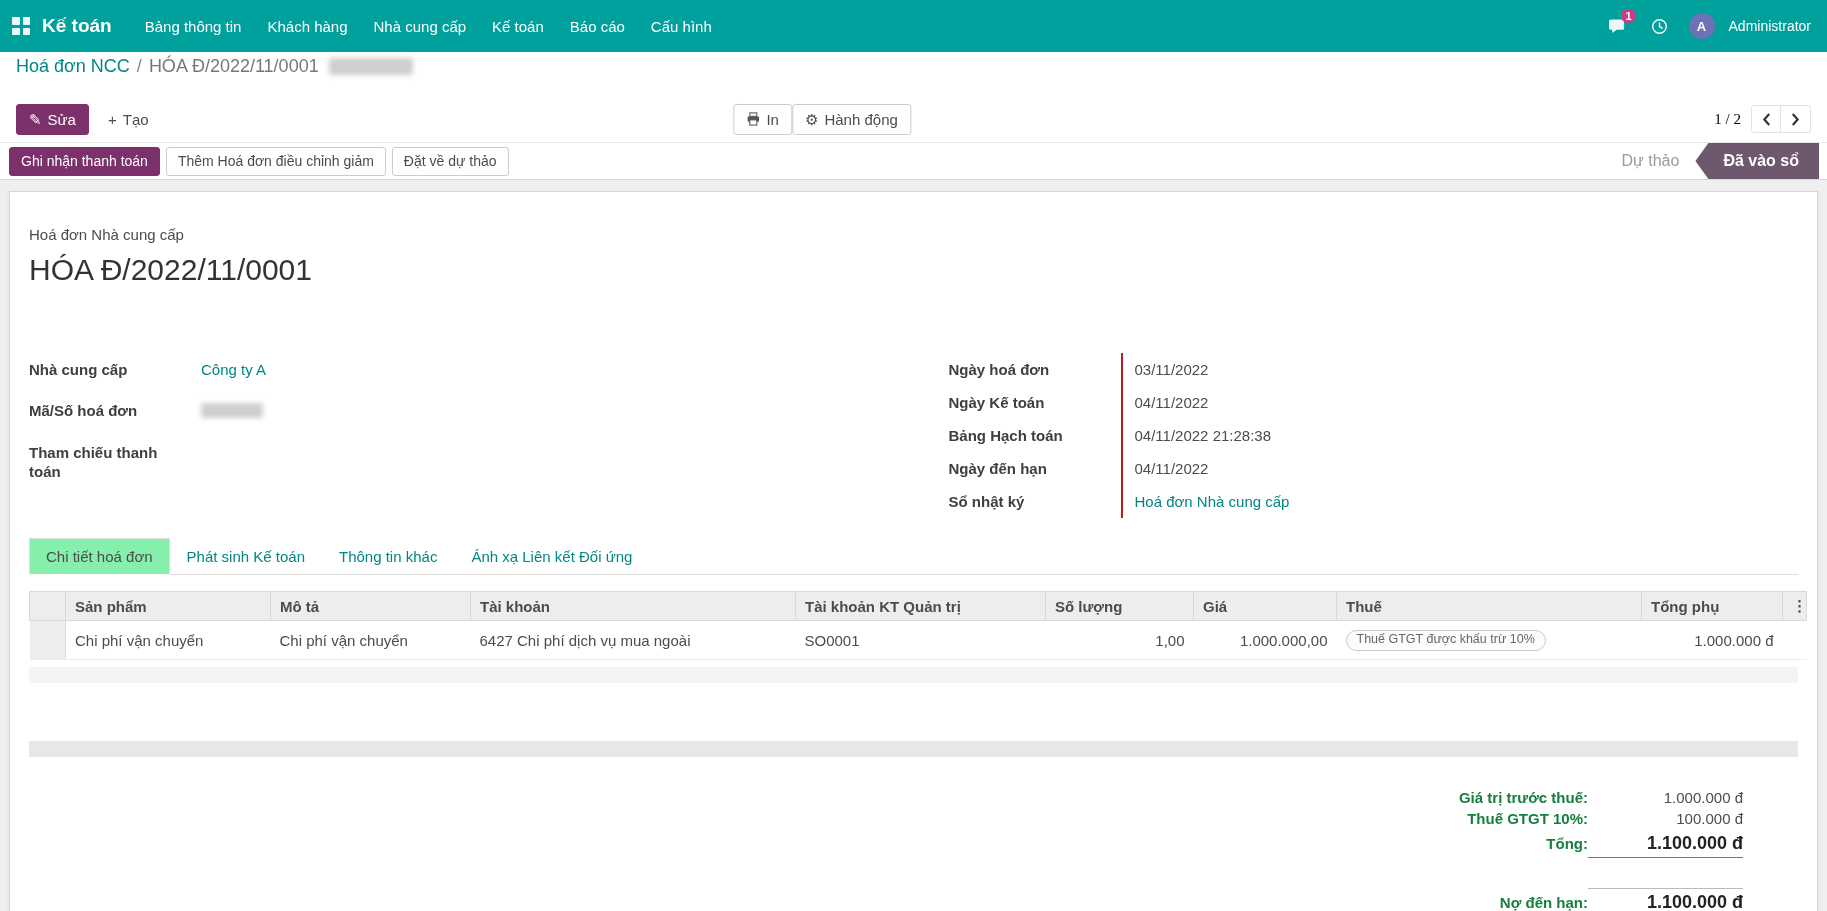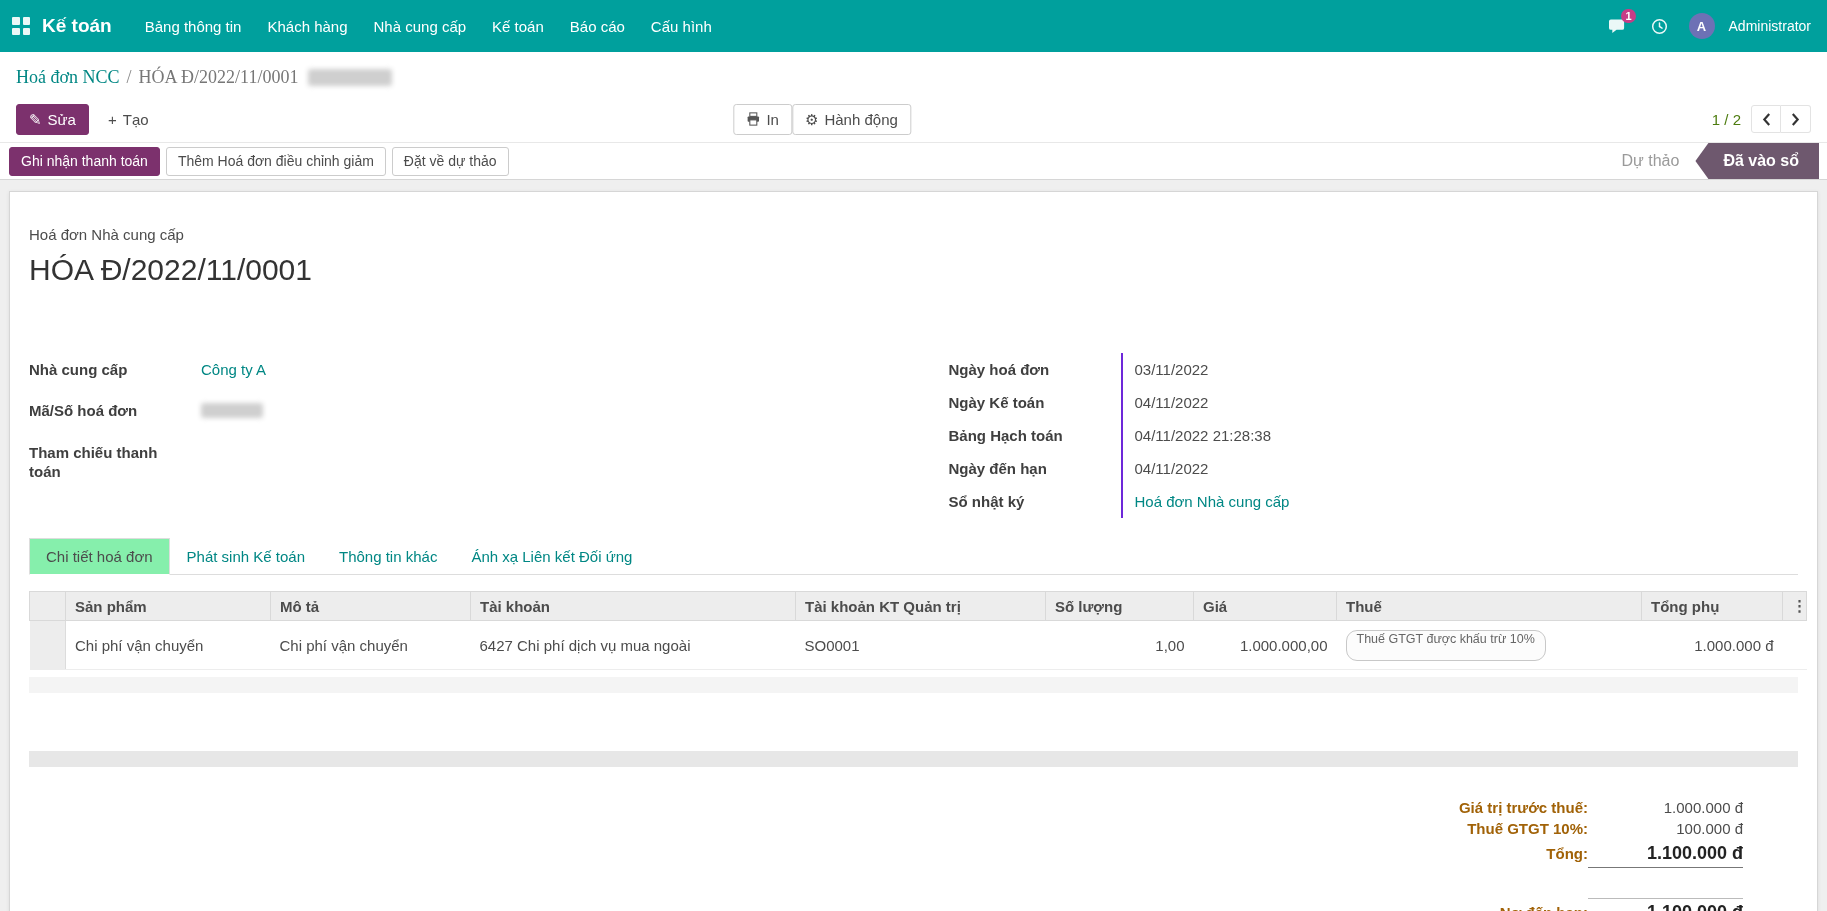--- a/index.html
+++ b/index.html
@@ -16,41 +16,41 @@
   .menu-item { font-size:15px; padding:10px 13px; cursor:pointer; white-space:nowrap; }
   .systray { margin-left:auto; display:flex; align-items:center; gap:6px; }
   .tray-btn { position:relative; padding:5px 9px; cursor:pointer; display:flex; align-items:center; }
   .badge { position:absolute; top:-4px; right:0; background:#c73d87; color:#fff;
     font-size:11px; font-weight:700; border-radius:8px; padding:0 4px; line-height:14px; }
   .avatar { width:26px; height:26px; border-radius:50%; background:#6d71b5; color:#fff;
     font-size:13px; font-weight:700; display:flex; align-items:center; justify-content:center; margin-left:6px; }
   .username { font-size:14px; margin:0 2px 0 8px; cursor:pointer; }
 
   
-  .breadcrumb-bar { background:#fff; height:48px; padding:15px 16px 0;font-family:Liberation Serif, serif; }
+  .breadcrumb-bar { background:#fff; height:48px; padding:4px 16px 0; }
   .breadcrumb { font-size:18px; }
   .crumb-link { color:#008784; cursor:pointer; }
   .crumb-sep { color:#888; margin:0 7px; }
   .crumb-current { color:#777; }
   .redact { display:inline-block; background:#cfcfcf; filter:blur(2.5px); border-radius:3px; }
   .redact.bc { width:84px; height:17px; margin-left:10px; vertical-align:-3px; }
   .redact.field { width:62px; height:15px; vertical-align:-2px; }
 
   
   .control-bar { background:#fff; height:42px; padding:4px 16px 8px; display:flex;
     align-items:center; position:relative; }
   .btn { font-size:15px; padding:5px 12px; border:1px solid #ccc; background:#fff;
     color:#4c4c4c; border-radius:3px; cursor:pointer; display:inline-flex;
     align-items:center; gap:6px; line-height:19px; white-space:nowrap; }
   .btn-primary { background:#7c316d; border-color:#7c316d; color:#fff; }
   .btn-flat { border-color:transparent; background:transparent; }
   .left-controls { display:flex; gap:6px; }
   .center-controls { position:absolute; left:45%; transform:translateX(-50%); display:flex; gap:0; }
   .right-controls { margin-left:auto; display:flex; align-items:center; gap:10px; }
-  .pager-text { font-size:15px; color:#4d7c0f; cursor:pointer; }
+  .pager-text { font-size:15px; color:#000000; cursor:pointer;font-family:Liberation Serif, serif; }
   .pager-btns { display:flex; }
   .pager-btn { width:30px; height:28px; display:flex; align-items:center; justify-content:center;
     cursor:pointer; border:1px solid #e3e3e3; background:#fff; }
   .pager-btn:first-child { border-radius:3px 0 0 3px; }
   .pager-btn:last-child { border-radius:0 3px 3px 0; border-left:none; }
 
   
   .statusbar { background:#fff; border-top:1px solid #e8e8e8; border-bottom:1px solid #d6d6d6;
     height:38px; display:flex; align-items:center; padding:0 8px 0 9px; }
   .statusbar .btn { font-size:14px; padding:4px 11px; margin-right:6px; }
@@ -66,21 +66,21 @@
     height:790px; padding:34px 19px 0; }
   .type-label { font-size:15px; color:#4c4c4c; }
   .doc-title { font-size:30px; font-weight:500; color:#333; margin-top:10px; }
 
   .form-grid { display:grid; grid-template-columns:1fr 1fr; column-gap:70px; margin-top:66px; }
   .fgroup { display:table; width:100%; }
   .frow { display:table-row; }
   .flabel { display:table-cell; width:172px; font-weight:700; color:#3f3f3f; font-size:15px;
     padding:7px 12px 7px 0; vertical-align:top; line-height:19px; }
   .fvalue { display:table-cell; font-size:15px; color:#4c4c4c; padding:7px 0; line-height:19px; }
-  .fgroup.right .fvalue { border-left:2px solid #6d28d9; padding-left:12px; }
+  .fgroup.right .fvalue { border-left:2px solid #b91c1c; padding-left:12px; }
   .fvalue .link { color:#008784; cursor:pointer; }
 
   
   .tabs { display:flex; border-bottom:1px solid #ddd; margin-top:20px; }
   .tab { font-size:15px; padding:9px 16px; color:#008784; cursor:pointer;
     border:1px solid transparent; border-bottom:none; margin-bottom:-1px; }
   .tab.active { color:#4c4c4c; background:#86efac; border-color:#ddd;
     border-bottom:1px solid #fff; }
 
   
@@ -88,32 +88,32 @@
     font-size:15px; color:#4c4c4c; margin-top:16px; }
   table.lines thead th { background:#ededed; border:1px solid #d9d9d9; font-weight:700;
     text-align:left; padding:5px 9px; height:28px; white-space:nowrap; overflow:hidden; }
   table.lines tbody td { padding:8px 9px; border-bottom:1px solid #ededed; height:34px;
     white-space:nowrap; overflow:hidden; }
   td.handle, th.handle { background:#ededed; border-right:1px solid #dcdcdc; }
   tbody td.handle { border-bottom:1px solid #dcdcdc; }
   .num { text-align:right; }
   .kebab { text-align:right; color:#555; font-size:15px; cursor:pointer; padding-right:4px; }
   .tax-pill { display:inline-block; border:1px solid #c8c8c8; border-radius:11px;
-    padding:1px 10px 14px; font-size:12.5px; color:#666; background:#fcfcfc; }
+    padding:1px 10px 4px; font-size:12.5px; color:#666; background:#fcfcfc; }
 
   
   .strip { height:16px; }
   .strip1 { margin-top:7px; background:#f4f4f4; }
   .strip2 { margin-top:58px; background:#e7e7e7; }
 
   
   .totals { display:flex; flex-direction:column; align-items:flex-end;
     margin:30px 55px 0 0; }
   .trow { display:flex; align-items:baseline; padding:2px 0; }
-  .tlabel { font-weight:700; color:#a16207; font-size:15px; text-align:right; }
+  .tlabel { font-weight:700; color:#15803d; font-size:15px; text-align:right; }
   .tval { width:155px; text-align:right; font-size:15px; color:#4c4c4c; }
   .trow.total { padding-top:4px; }
   .trow.total .tval { font-weight:700; font-size:18px; color:#222;
     border-bottom:1px solid #777; padding-bottom:3px; }
   .trow.due { margin-top:26px; }
   .trow.due .tval { font-weight:700; font-size:18px; color:#222;
     border-top:1px solid #bbb; border-bottom:1px solid #888; padding:3px 0; }
 
   svg { display:block; }
 </style>

